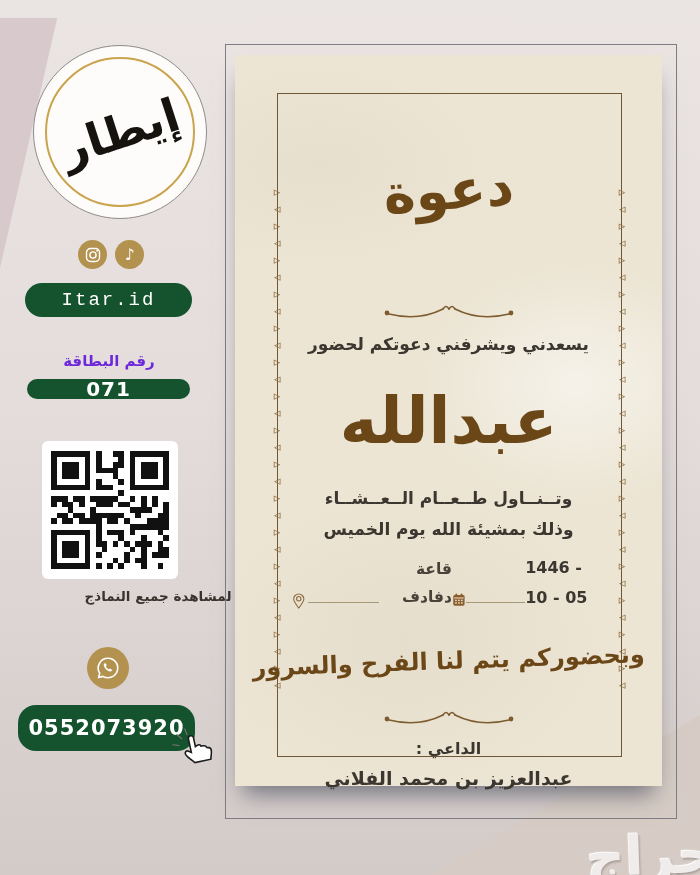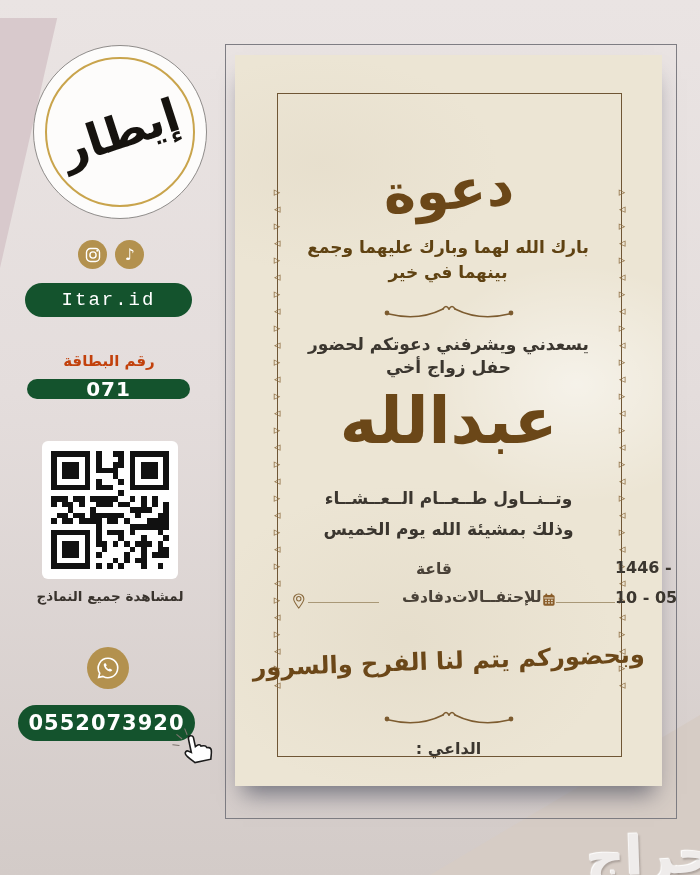--- a/index.html
+++ b/index.html
@@ -22,31 +22,31 @@
              font-size:46px;font-weight:700;color:#16130f;
              transform:rotate(-18deg);}
   .social-row{left:0;top:240px;width:222px;display:flex;justify-content:center;gap:8px;}
   .social-circle{width:29px;height:29px;border-radius:50%;background:#b3914e;
                  display:flex;align-items:center;justify-content:center;color:#fff;}
   .pill{background:#14532d;border-radius:18px;color:#fff;
         display:flex;align-items:center;justify-content:center;}
   .handle-pill{left:25px;top:283px;width:167px;height:34px;
                font-family:"Liberation Mono",monospace;font-size:19px;letter-spacing:2px;}
   .cardnum-label{left:10px;top:352px;width:198px;text-align:center;
-                 color:#c2410c;font-weight:700;font-size:15px;}
+                 color:#6d28d9;font-weight:700;font-size:15px;}
   .cardnum-pill{left:27px;top:379px;width:163px;height:20px;
                 font-size:20px;font-weight:700;letter-spacing:1px;}
   .qr-box{left:42px;top:441px;width:136px;height:138px;background:#fff;
           border-radius:6px;padding:9px;box-sizing:border-box;}
   .qr-box svg{width:100%;height:100%;display:block;}
   .qr-caption{left:0;top:588px;width:220px;text-align:center;
-              color:#39332d;font-weight:700;font-size:13.5px;}
+              color:#39332d;font-weight:700;font-size:13.5px;padding-left:48px;}
   .wa-circle{left:87px;top:647px;width:42px;height:42px;border-radius:50%;
              background:#b3914e;display:flex;align-items:center;justify-content:center;}
-  .phone-pill{left:18px;top:705px;width:177px;height:36px;
+  .phone-pill{left:18px;top:705px;width:177px;height:46px;
               font-size:21px;font-weight:700;letter-spacing:1px;
               font-family:"DejaVu Sans",sans-serif;}
   .cursor-icon{left:170px;top:722px;width:52px;height:52px;}
   
   .outline-rect{left:225px;top:44px;width:450px;height:773px;border:1px solid #7e7d83;}
   .card{left:235px;top:55px;width:427px;height:731px;
         background:
           radial-gradient(ellipse 300px 180px at 20% 15%,rgba(190,175,150,.10),transparent 60%),
           radial-gradient(ellipse 260px 200px at 80% 45%,rgba(255,255,255,.5),transparent 60%),
           radial-gradient(ellipse 320px 240px at 40% 80%,rgba(185,170,145,.12),transparent 65%),
@@ -423,52 +423,49 @@
       <span>◃</span>
       <span>▹</span>
       <span>◃</span>
       <span>▹</span>
       <span>◃</span>
       <span>▹</span>
       <span>◃</span>
     </div>
 
   <div class="abs cline callig title-callig">دعوة</div>
-  <div class="abs blessing" style="text-align:center;">بارك الله لهما وبارك عليهما وجمع بينهما في خير</div>
 
   <div class="abs cline flourish1">
     <svg width="140" height="20" viewBox="0 0 140 20">
       <g fill="none" stroke="#7d5c30" stroke-width="1.6" stroke-linecap="round">
         <path d="M10 13 C30 18 48 16 64 8"></path>
         <path d="M130 13 C110 18 92 16 76 8"></path>
         <path d="M64 8 q3 -5 6 0"></path>
         <path d="M70 8 q3 -5 6 0"></path>
         <circle cx="8" cy="12" r="1.6" fill="#7d5c30"></circle>
         <circle cx="132" cy="12" r="1.6" fill="#7d5c30"></circle>
       </g>
     </svg>
   </div>
 
   <div class="abs cline body-text intro1">يسعدني ويشرفني دعوتكم لحضور</div>
-  <div class="abs cline body-text intro2">حفل زواج أخي</div>
 
   <div class="abs cline callig groom">عبدالله</div>
 
   <div class="abs cline body-text dinner1">وتــنــاول طــعــام الــعــشــاء</div>
   <div class="abs cline body-text dinner2">وذلك بمشيئة الله يوم الخميس</div>
 
   <div class="abs info-row" dir="ltr">
     <div class="info-col">
       <svg width="22" height="24" viewBox="0 0 24 26">
         <path d="M12 24 C7.5 18 5 15.2 5 11.8 a7 7 0 1 1 14 0 c0 3.4-2.5 6.2-7 12.2 z" fill="none" stroke="#8a6a3e" stroke-width="1.5"></path>
         <circle cx="12" cy="11.3" r="3" fill="none" stroke="#8a6a3e" stroke-width="1.5"></circle>
       </svg>
       <div class="info-divider"></div>
       <div class="venue-text" dir="rtl">قاعة دفادف</div>
-      <div class="venue-text" dir="rtl">للإحتفــالات</div>
     </div>
     <div class="info-col">
       <svg width="21" height="24" viewBox="0 0 22 24">
         <rect x="2" y="4" width="18" height="17" rx="2.5" fill="#8a5d2a"></rect>
         <rect x="5.5" y="1.5" width="2.6" height="5" rx="1.2" fill="#8a5d2a"></rect>
         <rect x="13.9" y="1.5" width="2.6" height="5" rx="1.2" fill="#8a5d2a"></rect>
         <rect x="3.5" y="8" width="15" height="1.6" fill="#ece5d4"></rect>
         <g fill="#ece5d4">
           <rect x="5" y="11.5" width="2.6" height="2.2"></rect>
             <rect x="9.7" y="11.5" width="2.6" height="2.2"></rect>
@@ -492,15 +489,16 @@
         <path d="M130 13 C110 18 92 16 76 8"></path>
         <path d="M64 8 q3 -5 6 0"></path>
         <path d="M70 8 q3 -5 6 0"></path>
         <circle cx="8" cy="12" r="1.6" fill="#7d5c30"></circle>
         <circle cx="132" cy="12" r="1.6" fill="#7d5c30"></circle>
       </g>
     </svg>
   </div>
 
   <div class="abs cline body-text host-label">الداعي :</div>
+  <div class="abs cline body-text host-name">عبدالعزيز بن محمد الفلاني</div>
 </div>
 
 <div class="abs watermark">حراج</div>
 
 </body></html>

